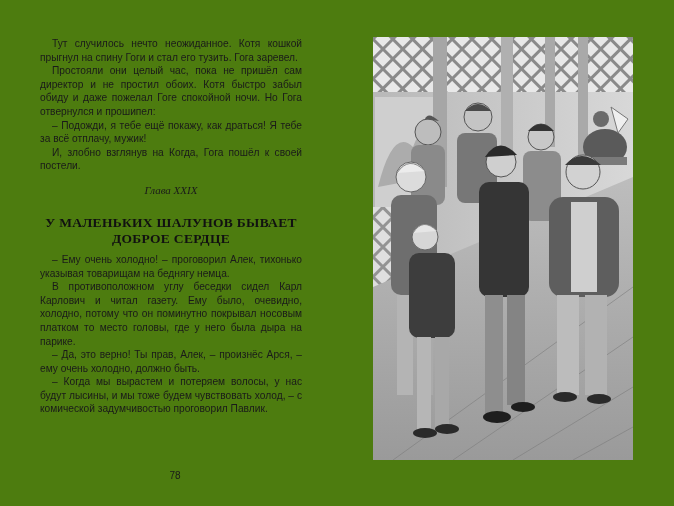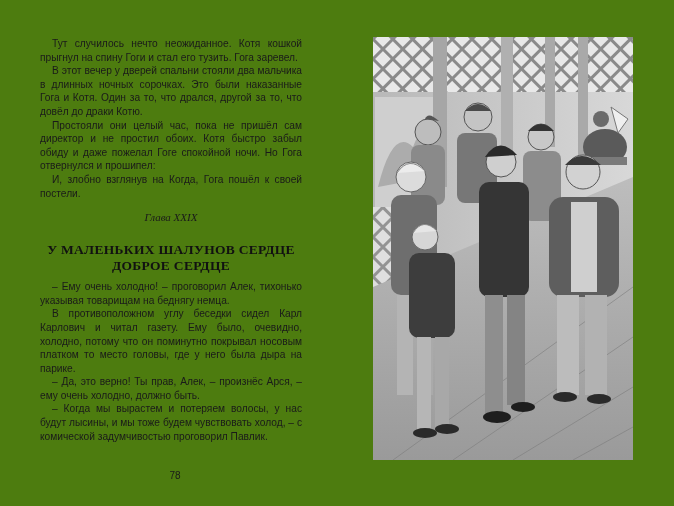--- a/index.html
+++ b/index.html
@@ -53,28 +53,28 @@
     .illustration svg { display: block; }
   </style>
 </head>
 <body>
 
 <div class="spread">
 
   <div class="page-left">
     <div class="txt">
       <p>Тут случилось нечто неожиданное. Котя кошкой прыгнул на спину Гоги и стал его тузить. Гога заревел.</p>
-      <p>В этот вечер у дверей спальни стояли два мальчика в длинных ночных сорочках. Это были наказанные Гога и Котя. Один за то, что дрался, другой за то, что довёл до драки Котю.</p>
       <p>Простояли они целый час, пока не пришёл сам директор и не простил обоих. Котя быстро забыл обиду и даже пожелал Гоге спокойной ночи. Но Гога отвернулся и прошипел:</p>
+      <p>– Подожди, я тебе ещё покажу, как драться! Я тебе за всё отплачу, мужик!</p>
       <p>И, злобно взглянув на Когда, Гога пошёл к своей постели.</p>
     </div>
 
     <div class="chapter">
       <div class="chapter-num">Глава XXIX</div>
-      <div class="chapter-title">У МАЛЕНЬКИХ ШАЛУНОВ СЕРДЦЕ</div>
+      <div class="chapter-title">У МАЛЕНЬКИХ ШАЛУНОВ БЫВАЕТ</div>
       <div class="chapter-title">ДОБРОЕ СЕРДЦЕ</div>
     </div>
 
     <div class="txt">
       <p>– Ему очень холодно! – проговорил Алек, тихонько указывая товарищам на беднягу немца.</p>
       <p>В противоположном углу беседки сидел Карл Карлович и читал газету. Ему было, очевидно, холодно, потому что он поминутно покрывал носовым платком то место головы, где у него была дыра на парике.</p>
       <p>– Да, это верно! Ты прав, Алек, – произнёс Арся, – ему очень холодно, должно быть.</p>
       <p>– Когда мы вырастем и потеряем волосы, у нас будут лысины, и мы тоже будем чувствовать холод, – с комической задумчивостью проговорил Павлик.</p>
 
     </div>

